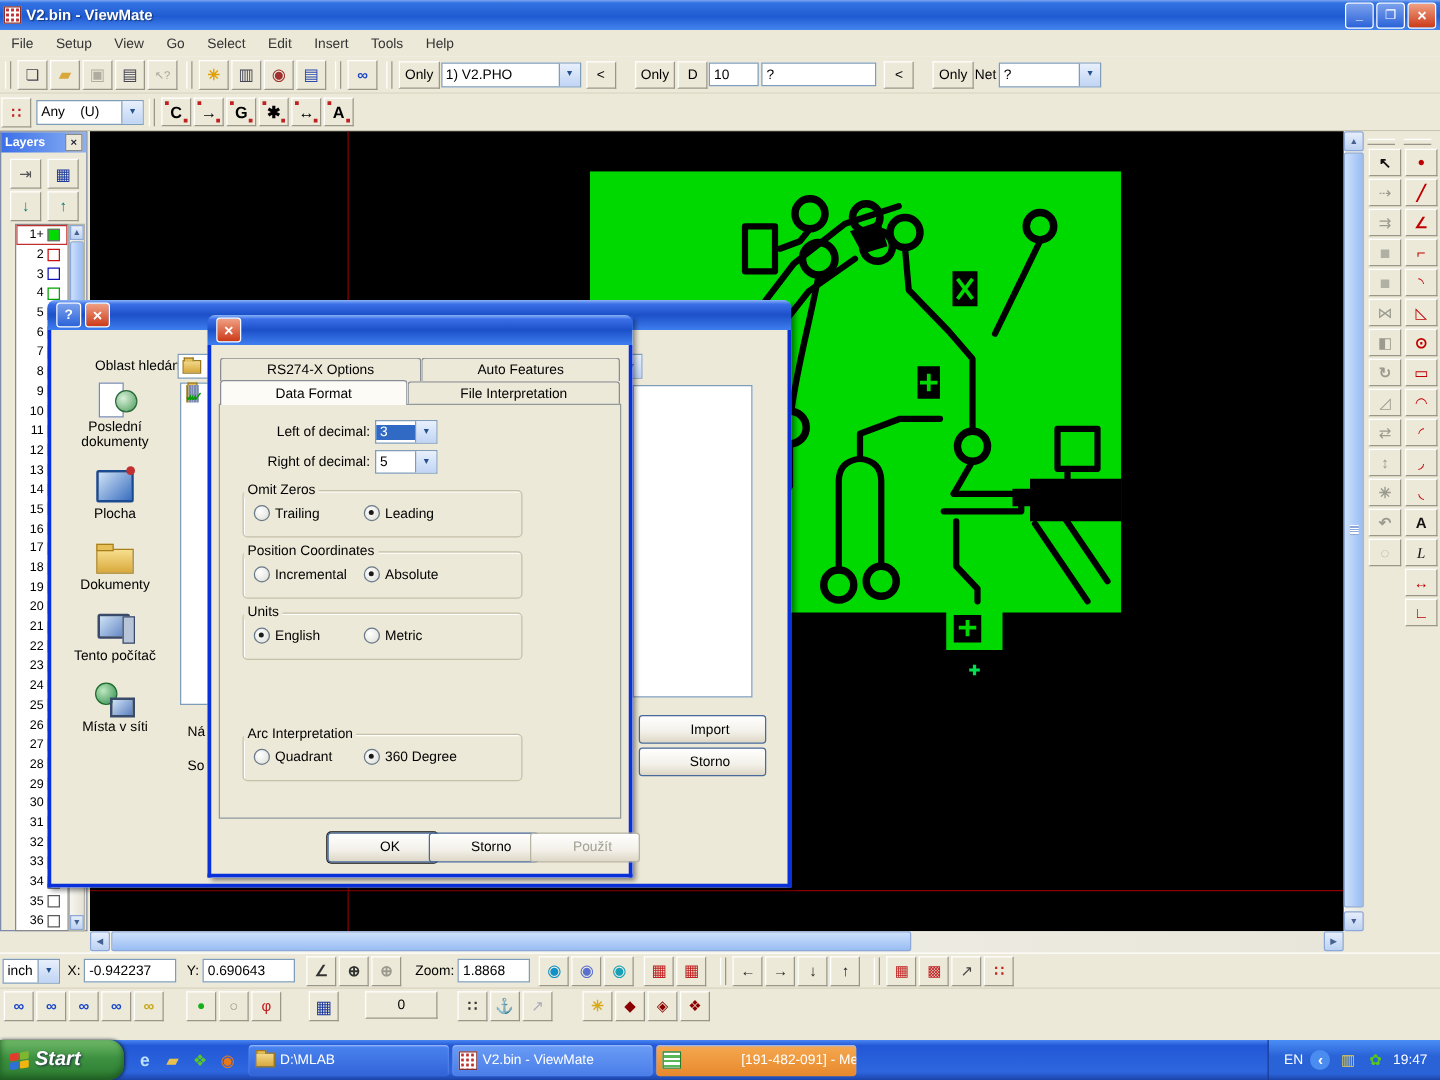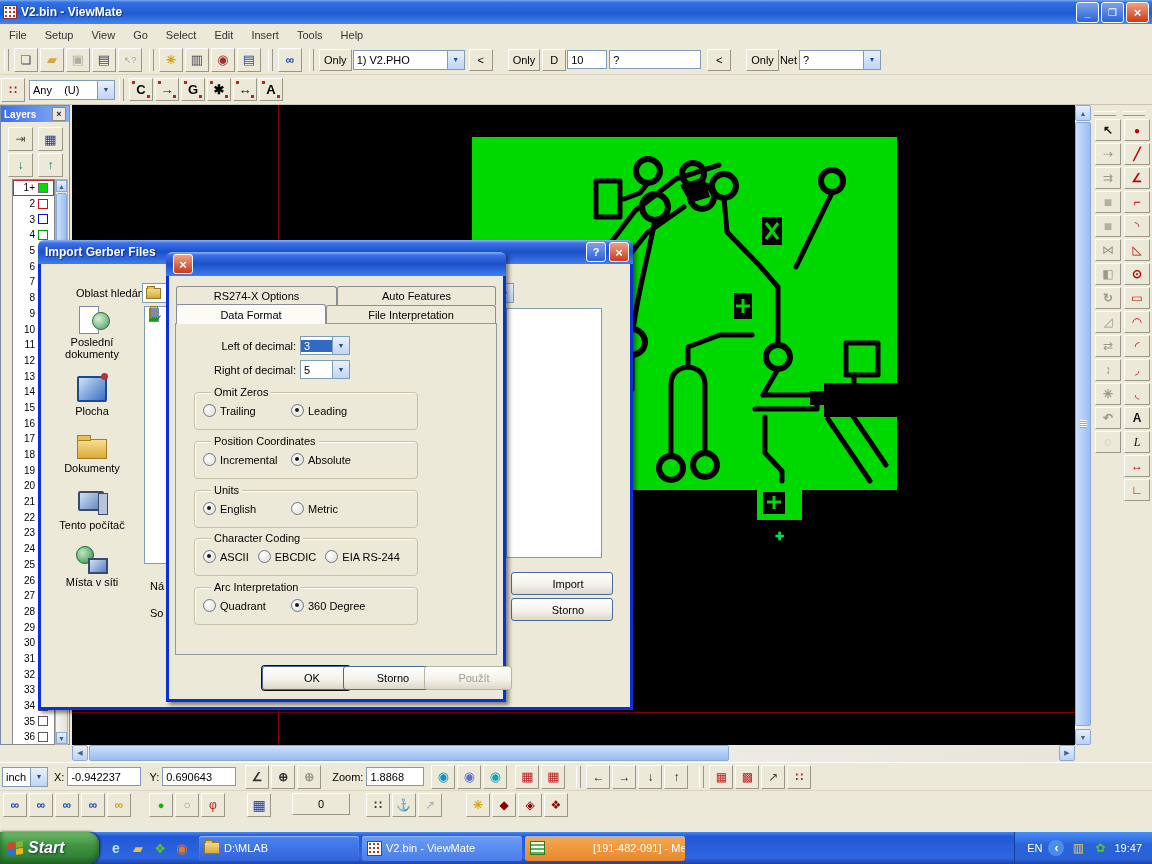--- a/index.html
+++ b/index.html
@@ -77,21 +77,21 @@
   .dlg-title .t{color:#fff;font-weight:bold;font-size:12px;margin-left:3px;flex:1;text-shadow:1px 1px 1px #12357a;}
   .dlg-btn{width:18px;height:18px;border:1px solid #fff;border-radius:3px;margin-left:3px;display:flex;align-items:center;justify-content:center;
     color:#fff;font-weight:bold;font-size:11px;background:linear-gradient(180deg,#7ba1ec,#2b63d8);}
   .dlg-btn.red{background:linear-gradient(180deg,#f0a084,#cc3a18);}
   .dlg-bg{position:absolute;left:0;top:24px;right:0;bottom:0;background:#ECE9D8;border:3px solid #0831d9;border-top:none;box-sizing:border-box;}
   .xpbtn{position:absolute;border:1px solid #486a9c;border-radius:3px;display:flex;align-items:center;justify-content:center;font-size:11px;
     background:linear-gradient(180deg,#ffffff,#f2f0e8 60%,#ddd7c6);padding-left:12px;}
   .xpbtn.default{box-shadow:0 0 0 1px #111;}
   .xpbtn.disabled{color:#a3a093;border-color:#b8b4a2;}
   .group{position:absolute;border:1px solid #c5c0a8;border-radius:4px;box-shadow:inset 1px 1px 0 #fff;}
-  .group-label{position:absolute;top:-7px;left:16px;background:#ECE9D8;padding:0 3px;}
+  .group-label{position:absolute;top:-7px;left:0;background:#ECE9D8;padding:0 3px;}
   .opts{position:absolute;left:8px;top:11px;display:flex;align-items:flex-end;}
   .ropt{display:flex;align-items:center;gap:4px;width:88px;}
   .tight .ropt{width:auto;margin-right:9px;}
   .radio{width:11px;height:11px;border-radius:50%;border:1px solid #6a7a8a;background:radial-gradient(circle at 35% 35%,#fff,#dcdcd4);position:relative;flex:none;}
   .radio.checked::after{content:"";position:absolute;left:3px;top:3px;width:4px;height:4px;border-radius:50%;background:#1a1a1a;}
   .tab{position:absolute;height:19px;background:#ECE9D8;border:1px solid #898c95;border-bottom:none;border-radius:3px 3px 0 0;
     display:flex;align-items:center;justify-content:center;box-sizing:border-box;}
   .tab.active{background:#FCFBF6;z-index:3;}
   .tab-panel{position:absolute;border:1px solid #919B9C;background:#ECE9D8;box-sizing:border-box;}
   .rlabel{position:absolute;text-align:right;}
@@ -623,21 +623,20 @@
     <span class="tb-btn" style="color: rgb(216, 168, 24); font-weight: bold;">✳</span>
         <span class="tb-btn" style="color: rgb(139, 0, 0); font-size: 12px;">◆</span>
         <span class="tb-btn" style="color: rgb(139, 0, 0); font-size: 12px;">◈</span>
         <span class="tb-btn" style="color: rgb(139, 0, 0); font-size: 12px;">❖</span>
       </span>
   </div>
 
   <div class="abs xp-dialog" style="left:38px;top:240px;width:595px;height:470px;z-index:50">
     <div class="dlg-bg"></div>
     <div class="dlg-title">
-      <span class="t">Import Gerber Files</span>
       <span class="dlg-btn">?</span>
       <span class="dlg-btn red" style="color: rgb(255, 255, 255); font-size: 13px; font-weight: bold;">×</span>
     </div>
     <span class="abs" style="left:38px;top:47px">Oblast hledání:</span>
     <div class="abs xp-combo" style="left:104px;top:43px;width:372px">
       <span class="cv"><span class="mini-folder" style="display:inline-block;vertical-align:middle"></span></span>
       <span class="combo-btn" style="color: rgb(33, 81, 143); font-size: 7px;">▼</span>
     </div>
 
     <div class="abs" style="left:8px;top:64px;width:92px;height:400px;display:flex;flex-direction:column;align-items:center;gap:13px">
@@ -735,38 +734,20 @@
       <label class="ropt">
             <span class="radio checked"></span>
             <span>English</span>
           </label>
           <label class="ropt">
             <span class="radio"></span>
             <span>Metric</span>
           </label>
         </div>
     </div>
-    <div class="group tight" style="left:28px;top:286px;width:222px;height:36px">
-      <span class="group-label">Character Coding</span>
-      <div class="opts">
-
-      <label class="ropt">
-            <span class="radio checked"></span>
-            <span>ASCII</span>
-          </label>
-          <label class="ropt">
-            <span class="radio"></span>
-            <span>EBCDIC</span>
-          </label>
-          <label class="ropt">
-            <span class="radio"></span>
-            <span>EIA RS-244</span>
-          </label>
-        </div>
-    </div>
     <div class="group" style="left:28px;top:335px;width:222px;height:36px">
       <span class="group-label">Arc Interpretation</span>
       <div class="opts">
 
       <label class="ropt">
             <span class="radio"></span>
             <span>Quadrant</span>
           </label>
           <label class="ropt">
             <span class="radio checked"></span>

